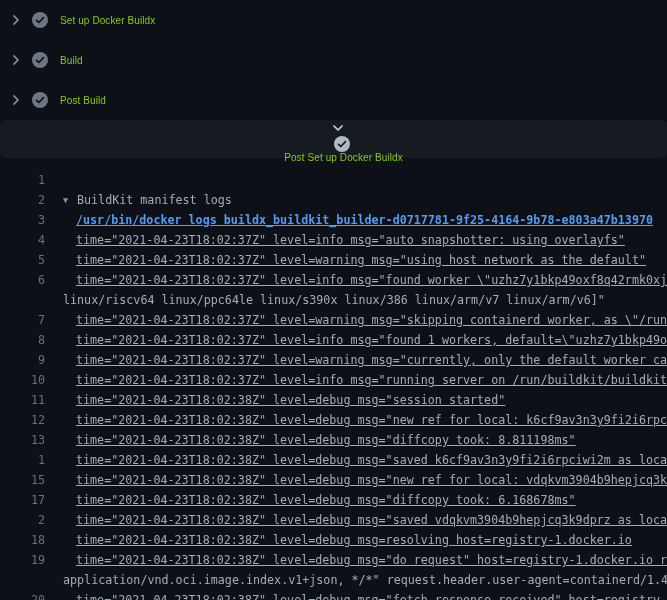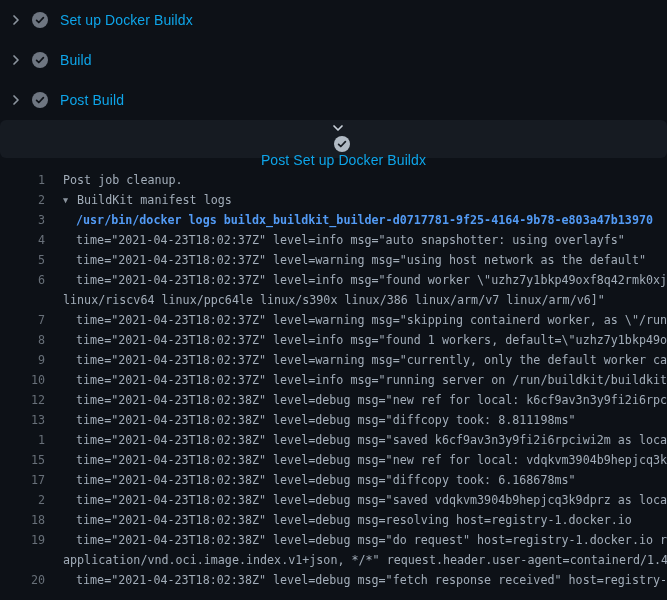--- a/index.html
+++ b/index.html
@@ -15,34 +15,34 @@
     height:40px;display:flex;align-items:center;
     padding-left:8px;cursor:pointer;box-sizing:border-box;
   }
   .step.expanded{height:38px;background:#161b22;border-radius:6px;flex-direction:column;}
   .chev{width:16px;height:16px;flex:none;color:#8b949e;display:flex;align-items:center;justify-content:center;}
   .step.expanded .chev{color:#c9d1d9;}
   .check{width:16px;height:16px;flex:none;margin-left:8px;color:#6e7681;}
   .step.expanded .check{color:#b1bac4;}
   .check svg path{stroke:#0d1117;}
   .step.expanded .check svg path{stroke:#161b22;}
-  .title{margin-left:12px;font-size:14px;color:#0ea5e9;letter-spacing:.1px;}
+  .title{margin-left:12px;font-size:10px;color:#84cc16;letter-spacing:.1px;}
   
   .log{
     padding-top:12px;
     font-family:"DejaVu Sans Mono","Liberation Mono",monospace;
     font-size:11.7px;line-height:20px;
   }
   .row{display:flex;height:20px;white-space:pre;}
   .num{
     width:45px;flex:none;text-align:right;color:#687079;
     text-decoration:none;cursor:pointer;display:block;
   }
   .txt{padding-left:18px;color:#a2adb9;white-space:pre;}
-  .row.entry .txt,.row.command .txt{padding-left:31px;}
+  .row.entry .txt,.row.command .txt{padding-left:31px;text-decoration:underline;}
   .row.command .txt{color:#539bf5;font-weight:bold;}
   .caret{
     display:inline-block;width:14px;font-size:8.5px;color:#8b949e;
     vertical-align:1px;cursor:pointer;
   }
 </style>
 </head>
 <body>
 
 <div class="steps">
@@ -89,31 +89,32 @@
         </svg>
       </span>
       <span class="check"><svg width="16" height="16" viewBox="0 0 16 16">
           <circle cx="8" cy="8" r="8" fill="currentColor"></circle>
           <path d="M4.6 8.3l2.2 2.2 4.6-4.9" fill="none" stroke-width="1.7" stroke-linecap="round" stroke-linejoin="round"></path>
         </svg></span>
       <span class="title">Post Set up Docker Buildx</span>
     </div>
   </div>
 <div class="log">
-    <div class="row base"><a class="num">1</a><span class="txt">Post job cleanup.</span></div>
+    <div class="row base"><a class="num">1</a></div>
     <div class="row group"><a class="num">2</a><span class="txt"><span class="caret">▼</span><span>BuildKit manifest logs</span></span></div>
     <div class="row command"><a class="num">3</a><span class="txt">/usr/bin/docker logs buildx_buildkit_builder-d0717781-9f25-4164-9b78-e803a47b13970</span></div>
     <div class="row entry"><a class="num">4</a><span class="txt">time="2021-04-23T18:02:37Z" level=info msg="auto snapshotter: using overlayfs"</span></div>
     <div class="row entry"><a class="num">5</a><span class="txt">time="2021-04-23T18:02:37Z" level=warning msg="using host network as the default"</span></div>
     <div class="row entry"><a class="num">6</a><span class="txt">time="2021-04-23T18:02:37Z" level=info msg="found worker \"uzhz7y1bkp49oxf8q42rmk0xjd\", labels=map[org.mobyproject.buildkit.worker.executor:oci], platforms=[linux/amd64 linux/arm64</span></div>
     <div class="row wrap"><a class="num"></a><span class="txt">linux/riscv64 linux/ppc64le linux/s390x linux/386 linux/arm/v7 linux/arm/v6]"</span></div>
     <div class="row entry"><a class="num">7</a><span class="txt">time="2021-04-23T18:02:37Z" level=warning msg="skipping containerd worker, as \"/run/containerd/containerd.sock\" does not exist"</span></div>
     <div class="row entry"><a class="num">8</a><span class="txt">time="2021-04-23T18:02:37Z" level=info msg="found 1 workers, default=\"uzhz7y1bkp49oxf8q42rmk0xjd\""</span></div>
     <div class="row entry"><a class="num">9</a><span class="txt">time="2021-04-23T18:02:37Z" level=warning msg="currently, only the default worker can be used."</span></div>
     <div class="row entry"><a class="num">10</a><span class="txt">time="2021-04-23T18:02:37Z" level=info msg="running server on /run/buildkit/buildkitd.sock"</span></div>
+    <div class="row entry"><a class="num">11</a><span class="txt">time="2021-04-23T18:02:38Z" level=debug msg="session started"</span></div>
     <div class="row entry"><a class="num">12</a><span class="txt">time="2021-04-23T18:02:38Z" level=debug msg="new ref for local: k6cf9av3n3y9fi2i6rpciwi2m"</span></div>
     <div class="row entry"><a class="num">13</a><span class="txt">time="2021-04-23T18:02:38Z" level=debug msg="diffcopy took: 8.811198ms"</span></div>
     <div class="row entry"><a class="num">1</a><span class="txt">time="2021-04-23T18:02:38Z" level=debug msg="saved k6cf9av3n3y9fi2i6rpciwi2m as local.sharedKey:local:context"</span></div>
     <div class="row entry"><a class="num">15</a><span class="txt">time="2021-04-23T18:02:38Z" level=debug msg="new ref for local: vdqkvm3904b9hepjcq3k9dprz"</span></div>
     <div class="row entry"><a class="num">17</a><span class="txt">time="2021-04-23T18:02:38Z" level=debug msg="diffcopy took: 6.168678ms"</span></div>
     <div class="row entry"><a class="num">2</a><span class="txt">time="2021-04-23T18:02:38Z" level=debug msg="saved vdqkvm3904b9hepjcq3k9dprz as local.sharedKey:local:dockerfile"</span></div>
     <div class="row entry"><a class="num">18</a><span class="txt">time="2021-04-23T18:02:38Z" level=debug msg=resolving host=registry-1.docker.io</span></div>
     <div class="row entry"><a class="num">19</a><span class="txt">time="2021-04-23T18:02:38Z" level=debug msg="do request" host=registry-1.docker.io request.header.accept="application/vnd.docker.distribution.manifest.v2+json, application/vnd.docker.distribution.manifest.list.v2+json,</span></div>
     <div class="row wrap"><a class="num"></a><span class="txt">application/vnd.oci.image.index.v1+json, */*" request.header.user-agent=containerd/1.4.3+unknown request.method=HEAD</span></div>
     <div class="row entry"><a class="num">20</a><span class="txt">time="2021-04-23T18:02:38Z" level=debug msg="fetch response received" host=registry-1.docker.io</span></div>

